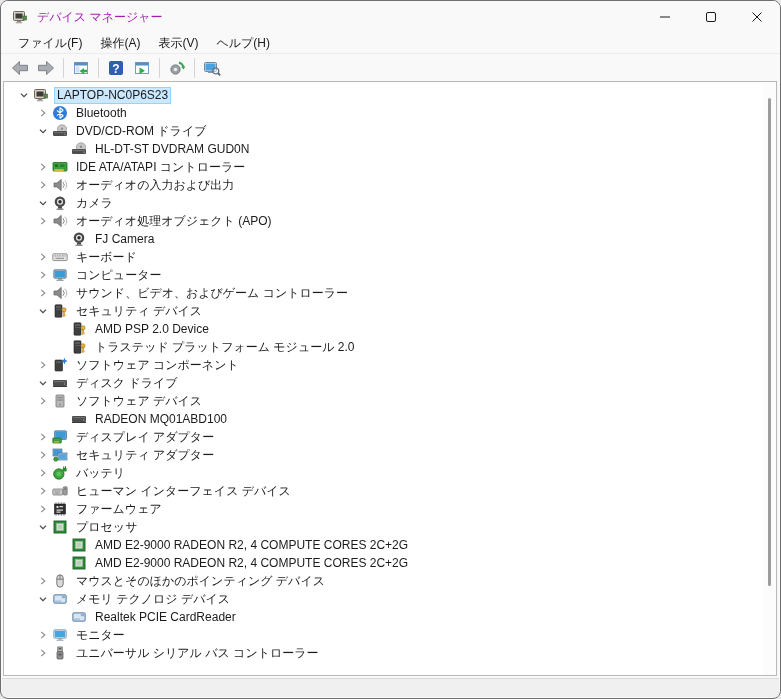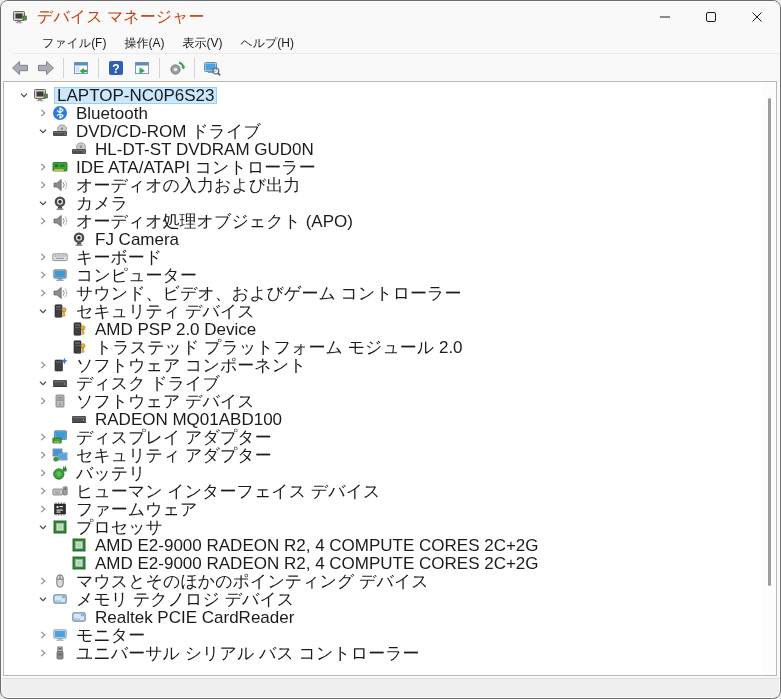--- a/index.html
+++ b/index.html
@@ -2,45 +2,45 @@
 <html><head>
 <meta charset="utf-8">
 <style>
   html,body{margin:0;padding:0;background:#e8e8e8;}
   *{box-sizing:border-box;font-family:"Liberation Sans","DejaVu Sans",sans-serif;}
   .window{position:relative;width:781px;height:699px;background:#f9f9f9;border:1px solid #6e6e6e;
     border-radius:8px;overflow:hidden;}
   
   .titlebar{position:absolute;top:0;left:0;right:0;height:32px;display:flex;align-items:center;background:#f9f9f9;}
   .titlebar .appicon{width:16px;height:16px;margin-left:11px;flex:0 0 auto;}
-  .titlebar .title{font-size:16px;color:#c2410c;margin-left:9px;flex:1 1 auto;white-space:nowrap;}
+  .titlebar .title{font-size:12px;color:#a21caf;margin-left:9px;flex:1 1 auto;white-space:nowrap;}
   .wincontrols{display:flex;height:32px;flex:0 0 auto;}
   .wbtn{width:46px;height:32px;display:flex;align-items:center;justify-content:center;
     font-size:13px;color:#1b1b1b;cursor:default;}
   .wbtn svg{display:block;}
   
   .menubar{position:absolute;top:32px;left:0;right:0;height:21px;display:flex;align-items:center;
-    background:#f9f9f9;border-bottom:1px solid #ececec;padding-left:20px;margin-left:12px;}
+    background:#f9f9f9;border-bottom:1px solid #ececec;padding-left:8px;}
   .menuitem{font-size:12px;color:#1b1b1b;padding:2px 9px;white-space:nowrap;}
   
   .toolbar{position:absolute;top:53px;left:0;right:0;height:27px;display:flex;align-items:center;
     background:#f9f9f9;padding-left:6px;}
   .tbtn{width:26px;height:23px;display:flex;align-items:center;justify-content:center;border:1px solid transparent;}
   .tbtn svg{width:20px;height:20px;display:block;}
   .tsep{width:1px;height:20px;background:#d4d4d4;margin:0 4px;}
   
   .treepanel{position:absolute;top:80px;left:2px;right:3px;bottom:22px;background:#ffffff;
     border:1px solid #b8b8b8;overflow:hidden;padding-top:4px;}
   .tree-row{height:18px;display:flex;align-items:center;white-space:nowrap;cursor:default;}
   .tree-row .spacer{flex:0 0 auto;height:1px;}
   .chev{flex:0 0 auto;width:19px;height:16px;display:flex;align-items:center;justify-content:center;}
   .chev svg{width:14px;height:14px;display:block;}
   .ticon{flex:0 0 auto;width:16px;height:16px;margin-right:5px;}
   .ticon svg{width:16px;height:16px;display:block;}
-  .tlabel{font-size:17px;color:#1b1b1b;padding:0 3px;line-height:15px;}
+  .tlabel{font-size:12px;color:#1b1b1b;padding:0 3px;line-height:15px;}
   .tlabel.sel{background:#cce8ff;border:1px solid #98d1fc;padding:0 2px;}
   
   .vscroll{position:absolute;top:0;right:0;width:13px;bottom:0;background:#fcfcfc;}
   .vthumb{position:absolute;right:5px;width:3px;border-radius:2px;background:#9d9d9d;}
   
   .statusbar{position:absolute;left:1px;right:1px;bottom:1px;height:19px;background:#f0f0f0;
     border-top:1px solid #dadada;}
 </style>
 </head>
 <body>

